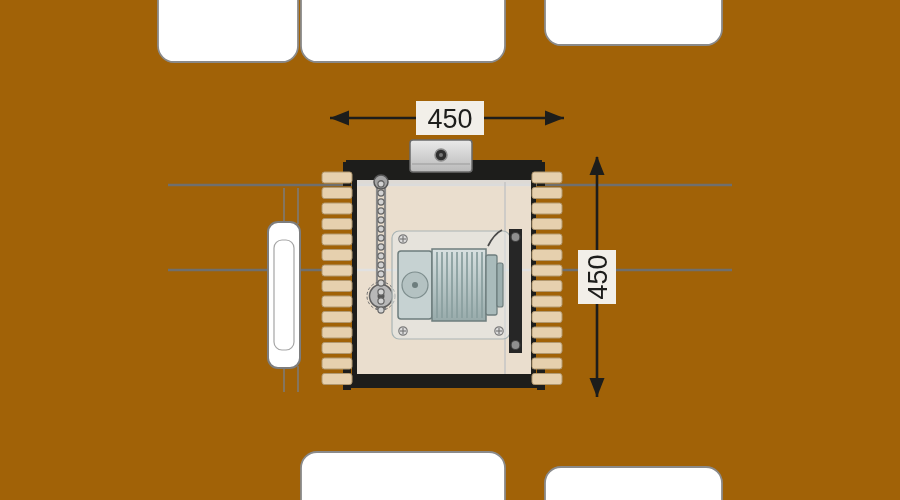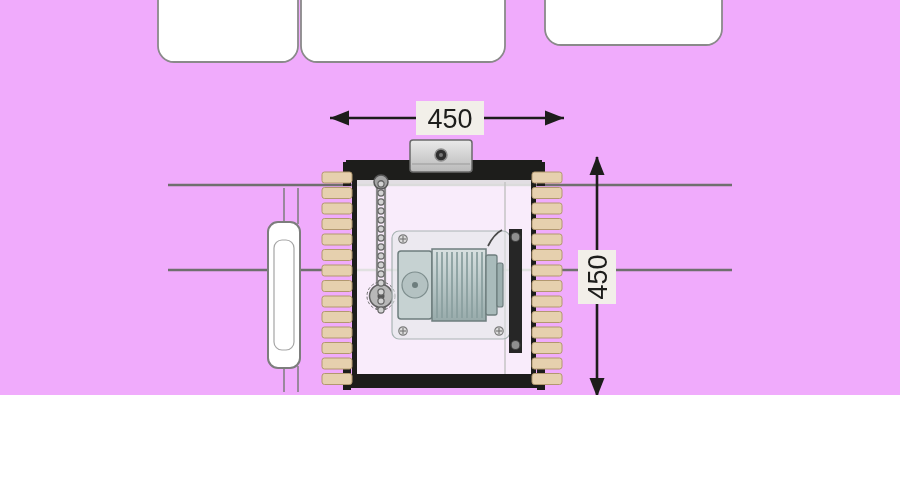--- a/index.html
+++ b/index.html
@@ -1,16 +1,16 @@
 <!DOCTYPE html>
 <html><head>
 <meta charset="utf-8">
 <style>
   html,body{margin:0;padding:0;background:#ffffff;}
-  #stage{position:relative;width:900px;height:395px;background:#f0abfc;overflow:hidden;
+  #stage{position:relative;width:900px;height:500px;background:#a16207;overflow:hidden;
          font-family:"Liberation Sans",sans-serif;text-align:right;}
   svg{display:block;}
   text{font-family:"Liberation Sans",sans-serif;}
 </style>
 </head>
 <body>
 
 <div id="stage">
 <svg width="900" height="500" viewBox="0 0 900 500">
   <defs>

